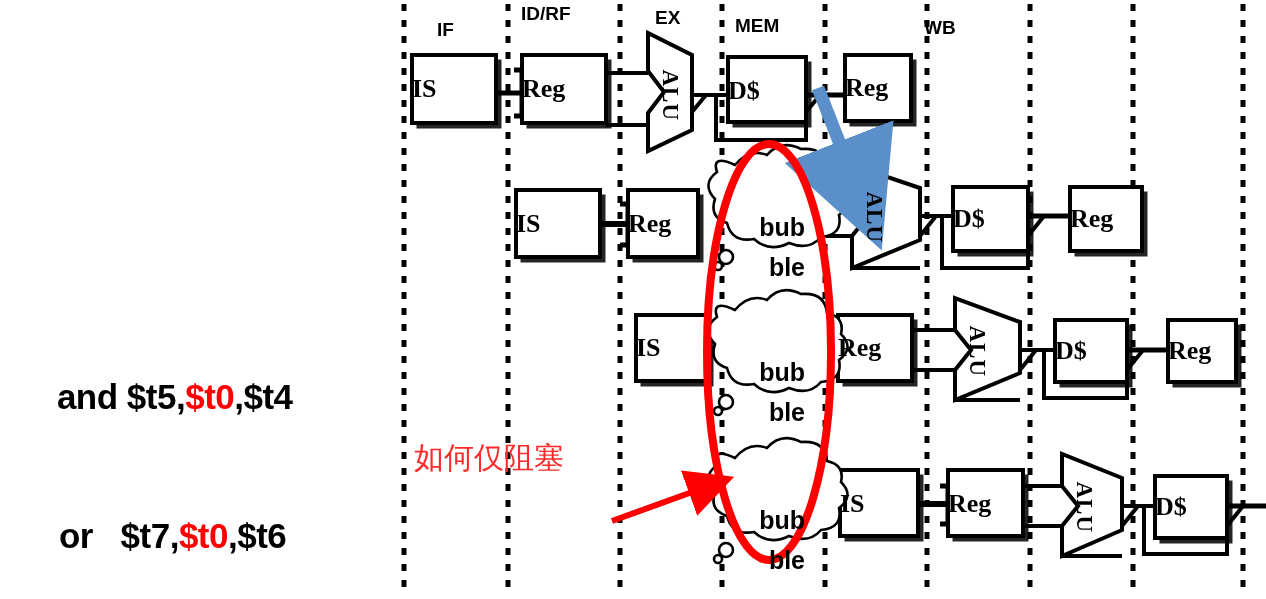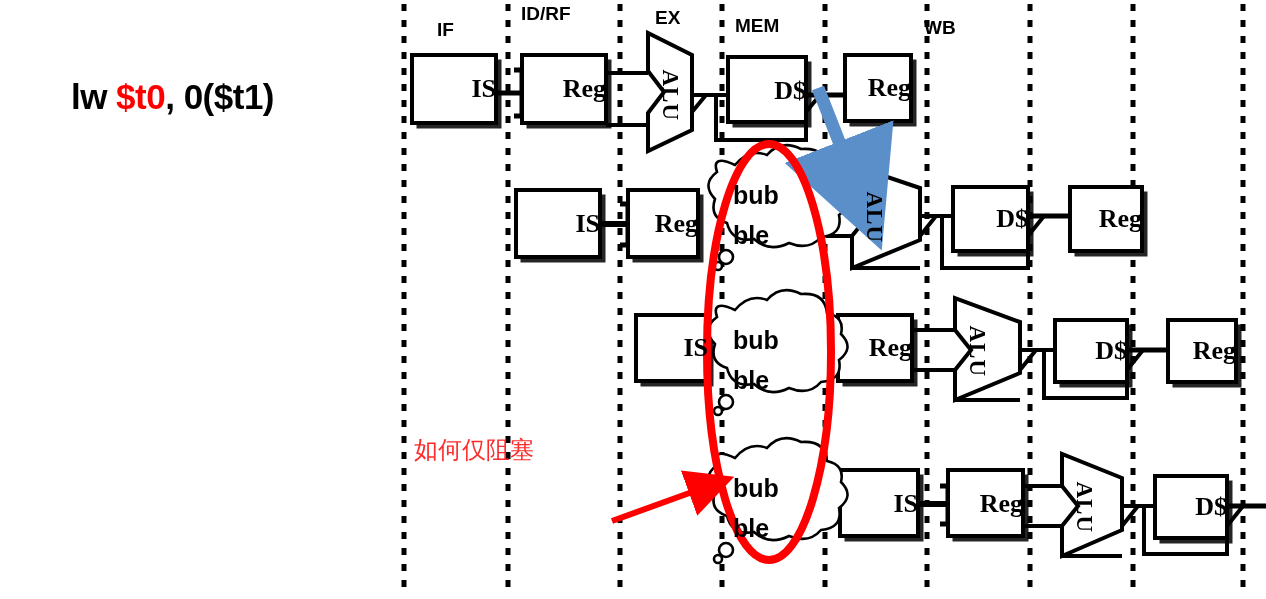--- a/index.html
+++ b/index.html
@@ -33,21 +33,21 @@
   }
 
   .boxlabel{
     position:absolute;
     font-family:"Liberation Serif", serif;
     font-weight:bold;
     font-size:26px;
     color:#000;
     white-space:pre;
     line-height:1;
-    text-align:right;
+    text-align:left;
   }
 
   .alulabel{
     position:absolute;
     font-family:"Liberation Serif", serif;
     font-weight:bold;
     font-size:23px;
     color:#000;
     white-space:pre;
     line-height:1;
@@ -57,31 +57,33 @@
   }
 
   .bubbletext{
     position:absolute;
     font-family:"Liberation Sans", sans-serif;
     font-weight:bold;
     font-size:25px;
     color:#000;
     white-space:pre;
     line-height:1.05;
-    text-align:left;
+    text-align:right;
+    margin-top:32px;
   }
 
   .cn-note{
     position:absolute;
-    font-family:Liberation Sans, sans-serif;
-    font-size:24px;
+    font-family:Liberation Mono, monospace;
+    font-size:30px;
     color:#ff2a2a;
     white-space:pre;
     line-height:1.06;
     font-weight:normal;
+    margin-top:8px;
   }
 </style>
 </head>
 <body>
 
 <div id="stage">
 
   <svg id="svgroot" viewBox="0 0 1266 599" xmlns="http://www.w3.org/2000/svg">
 
     <defs>
@@ -261,26 +263,29 @@
       <line x1="818" y1="88" x2="858" y2="190" stroke="#5b8fc9" stroke-width="13" marker-end="url(#arrowBlue)" stroke-linecap="butt"></line>
     </g>
 
     <ellipse cx="769" cy="352" rx="62" ry="208" fill="none" stroke="#ff0000" stroke-width="8"></ellipse>
 
     <g>
       <line x1="612" y1="521" x2="706" y2="487" stroke="#ff0000" stroke-width="6" marker-end="url(#arrowRed)"></line>
     </g>
   </svg>
 
-  <div class="instr" style="left:34px;top:44px;">
-    <span>lw </span><span class="reg-hl">$t0</span><span>, 0($t1)</span>
+
+
+  <div class="instr" style="left:20px;top:344px;">
+    <span>and $t5,</span><span class="reg-hl">$t0</span><span>,$t4</span>
   </div>
 
-
-
+  <div class="instr" style="left:22px;top:483px;">
+    <span>or   $t7,</span><span class="reg-hl">$t0</span><span>,$t6</span>
+  </div>
 
   <div class="stage-label" style="left:437px;top:20px;">IF</div>
   <div class="stage-label" style="left:521px;top:4px;">ID/RF</div>
   <div class="stage-label" style="left:655px;top:8px;">EX</div>
   <div class="stage-label" style="left:735px;top:16px;">MEM</div>
   <div class="stage-label" style="left:884px;top:18px;margin-left:40px;">WB</div>
 
   <div class="boxlabel" style="left:412px;top:76px;width:84px;">IS</div>
   <div class="boxlabel" style="left:522px;top:76px;width:84px;">Reg</div>
   <div class="alulabel" style="left:648px;top:80px;width:44px;">ALU</div>

